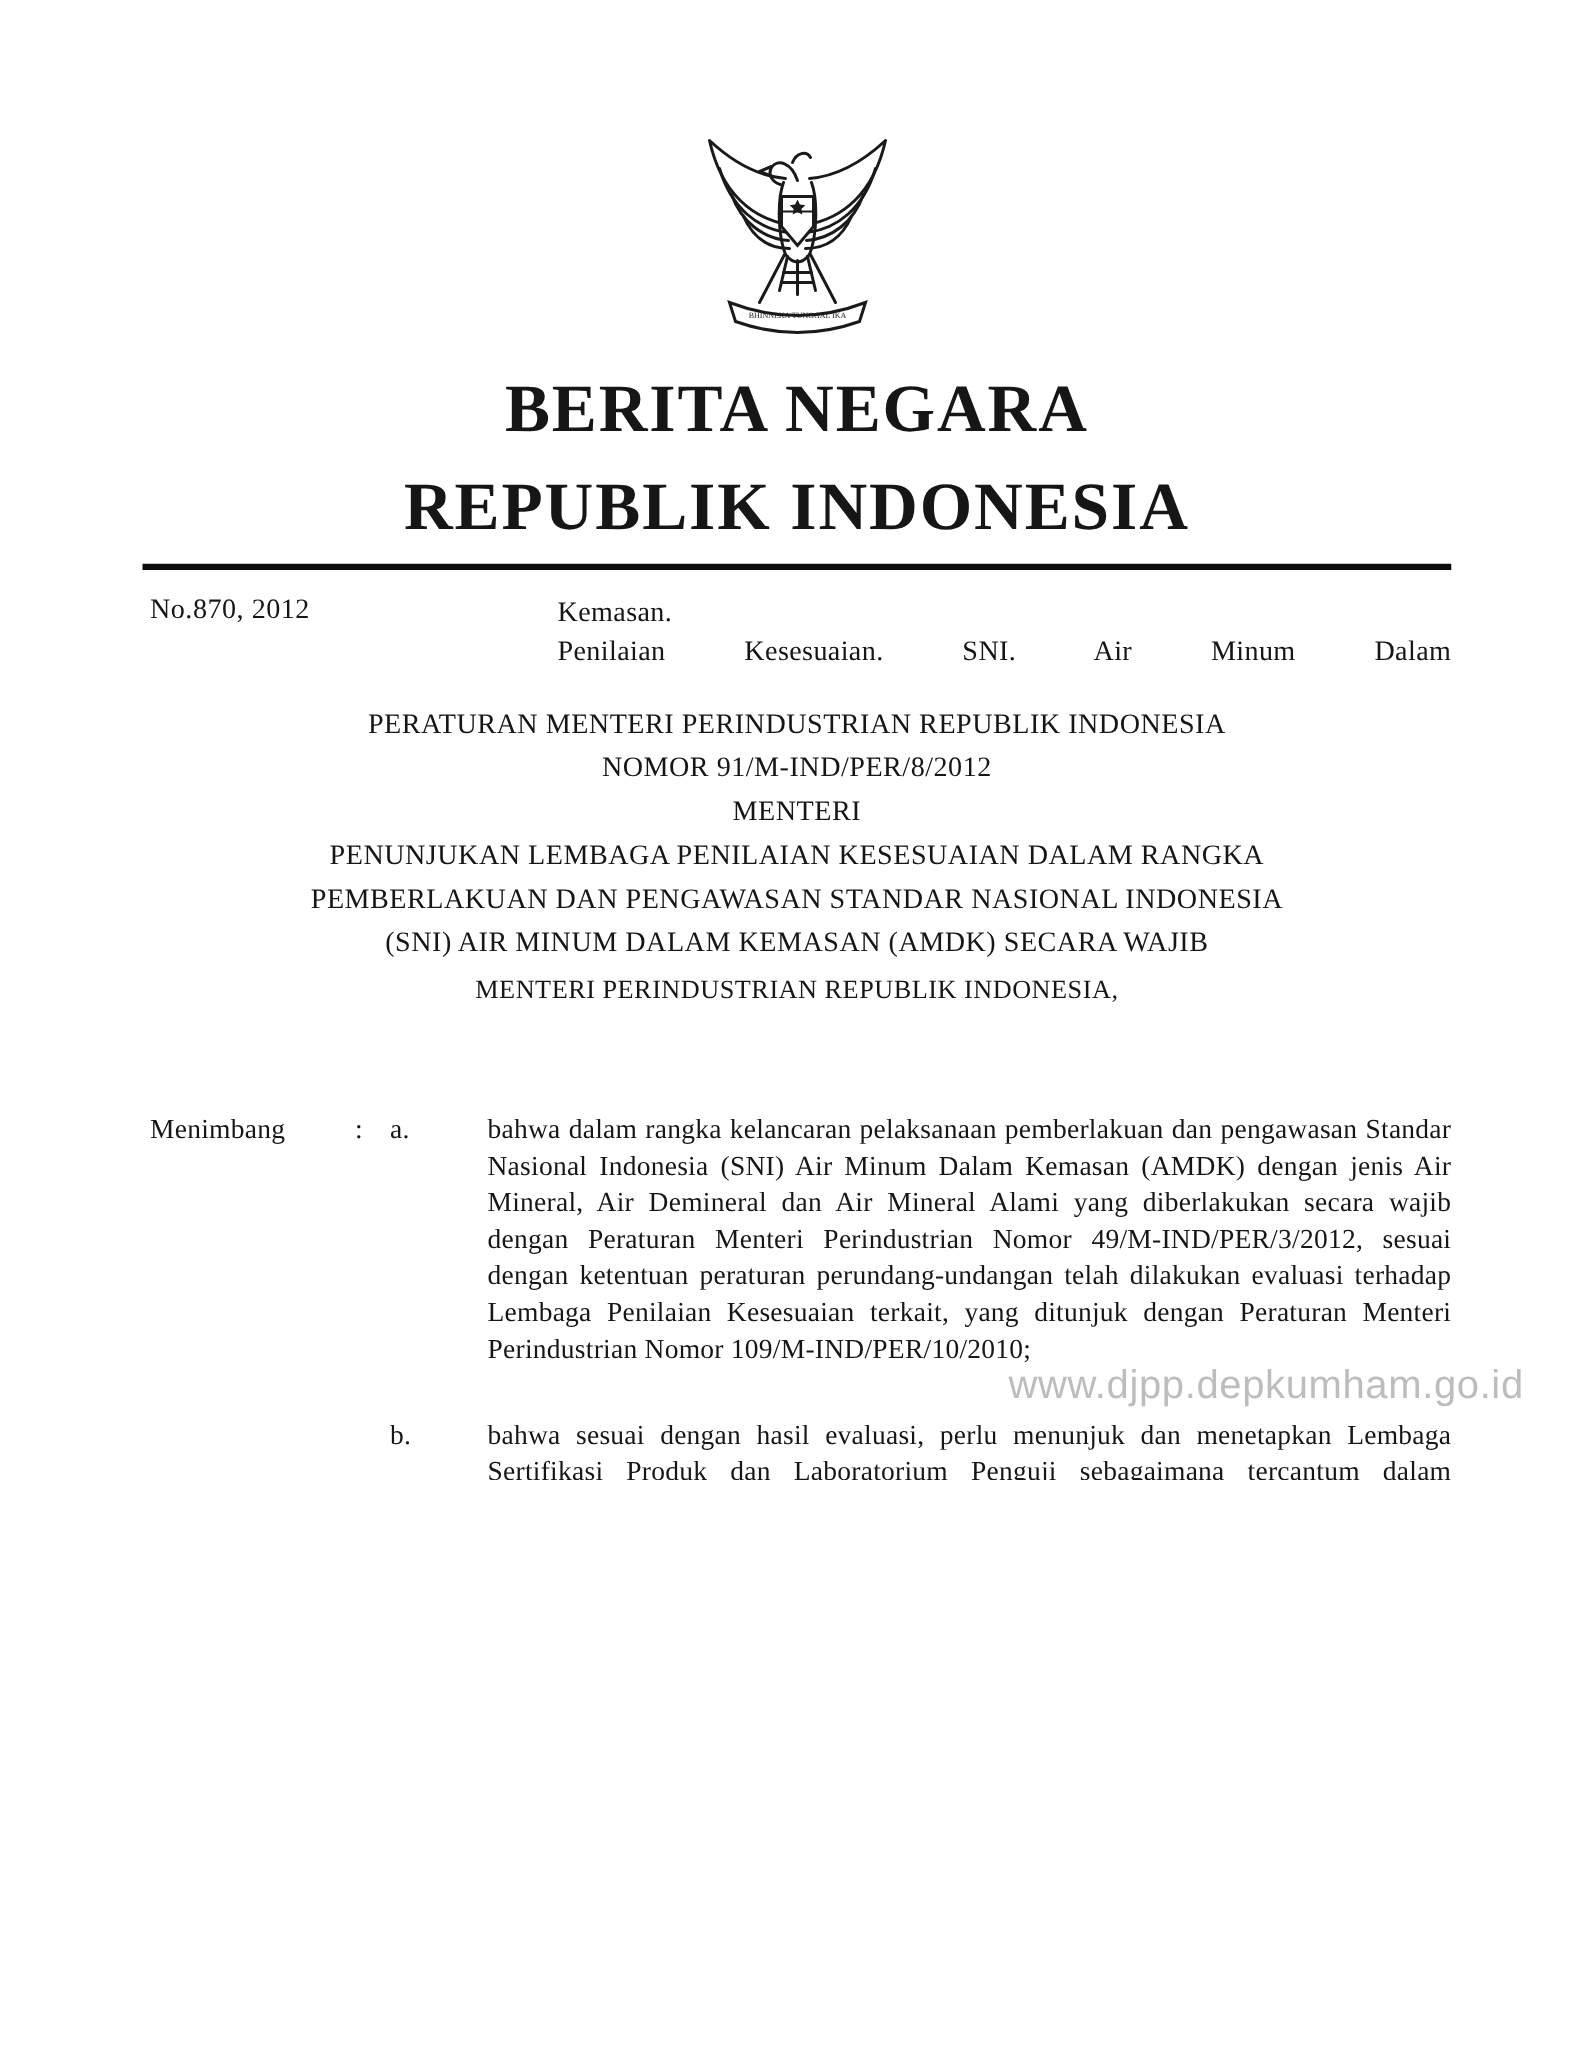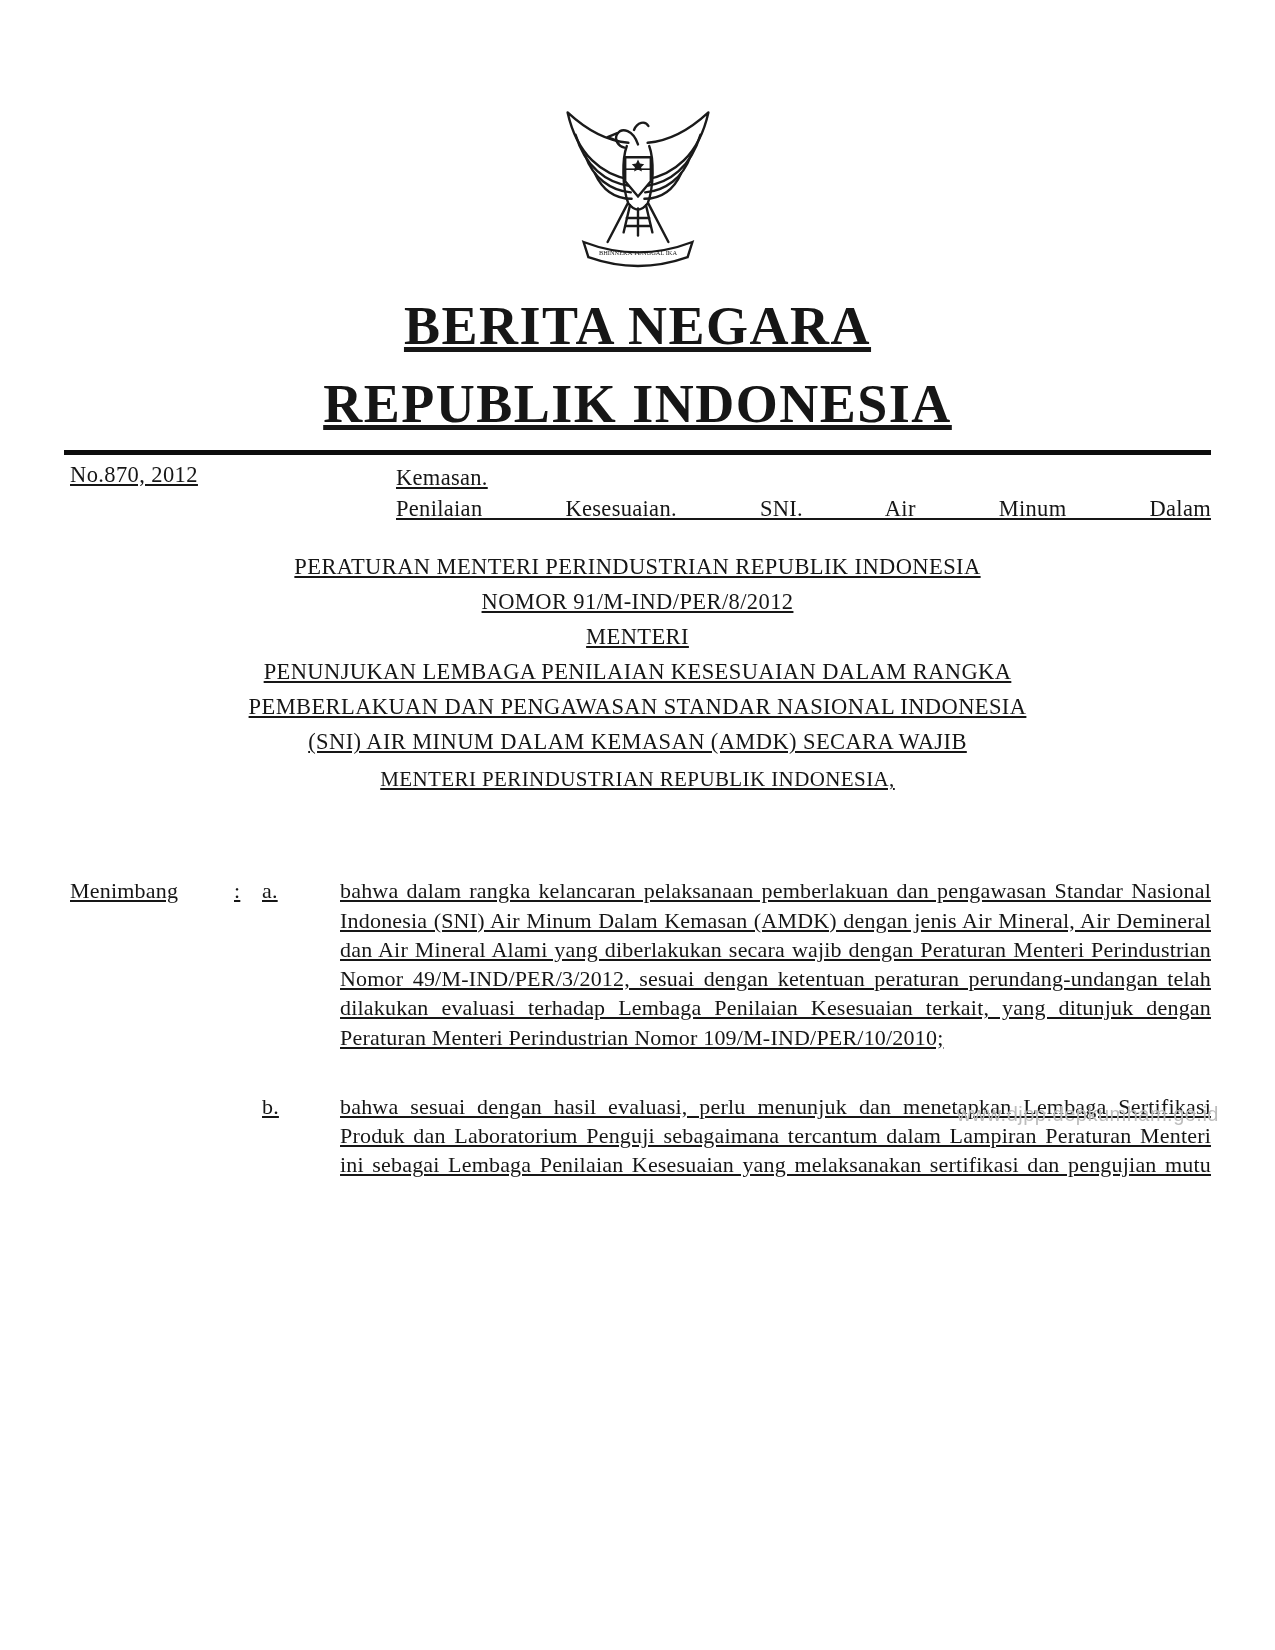--- a/index.html
+++ b/index.html
@@ -5,36 +5,35 @@
   * { margin:0; padding:0; box-sizing:border-box; }
   html,body { background:#ffffff; }
   .page {
     position:relative;
     width:1275px;
     height:1184px;
     margin:0 auto;
     background:#ffffff;
     color:#161616;
     font-family:"Liberation Serif","DejaVu Serif",serif;
-    padding:0 64px;
+    padding:0 114px;
     overflow:hidden;
-    text-decoration:underline;
   }
   .emblem-wrap { text-align:center; padding-top:80px; }
   .gazette-title {
     text-align:center;
     font-weight:bold;
     font-size:54px;
     line-height:1.22;
     letter-spacing:1.5px;
     margin-top:14px;
   }
   .gazette-title.second { margin-top:12px; }
   .rule { height:5px; background:#0d0d0d; margin-top:12px; }
-  .meta-row { display:flex; margin-top:7px; font-size:22.5px; }
+  .meta-row { display:flex; margin-top:18px; font-size:22.5px; }
   .gazette-number { width:332px; letter-spacing:0.4px; padding-left:6px; }
   .gazette-subject { flex:1; line-height:1.4; letter-spacing:0.3px; }
   .subject-line { text-align:justify; text-align-last:justify; }
   .subject-line.last { text-align-last:left; }
   .reg-block { margin-top:24px; text-align:center; font-size:22.5px; line-height:1.56; letter-spacing:0.4px; }
   .reg-line { }
   .invocation { margin-top:16px; text-align:center; font-size:22.5px; letter-spacing:0.4px; }
   .issuer { margin-top:8px; text-align:center; font-size:21px; letter-spacing:0.4px; }
   .consider {
     display:grid;
@@ -47,21 +46,21 @@
   }
   .c-label { padding-left:6px; }
   .c-colon { text-align:left; }
   .c-letter { }
   .c-text { text-align:justify; }
   .watermark {
     position:absolute;
     right:56px;
     bottom:58px;
     font-family:"Liberation Sans","DejaVu Sans",sans-serif;
-    font-size:20px;
+    font-size:32px;
     color:#bdbdbd;
     letter-spacing:0.5px;
   }
 </style>
 </head>
 <body>
 
 <div class="page">
 
   <div class="emblem-wrap">

